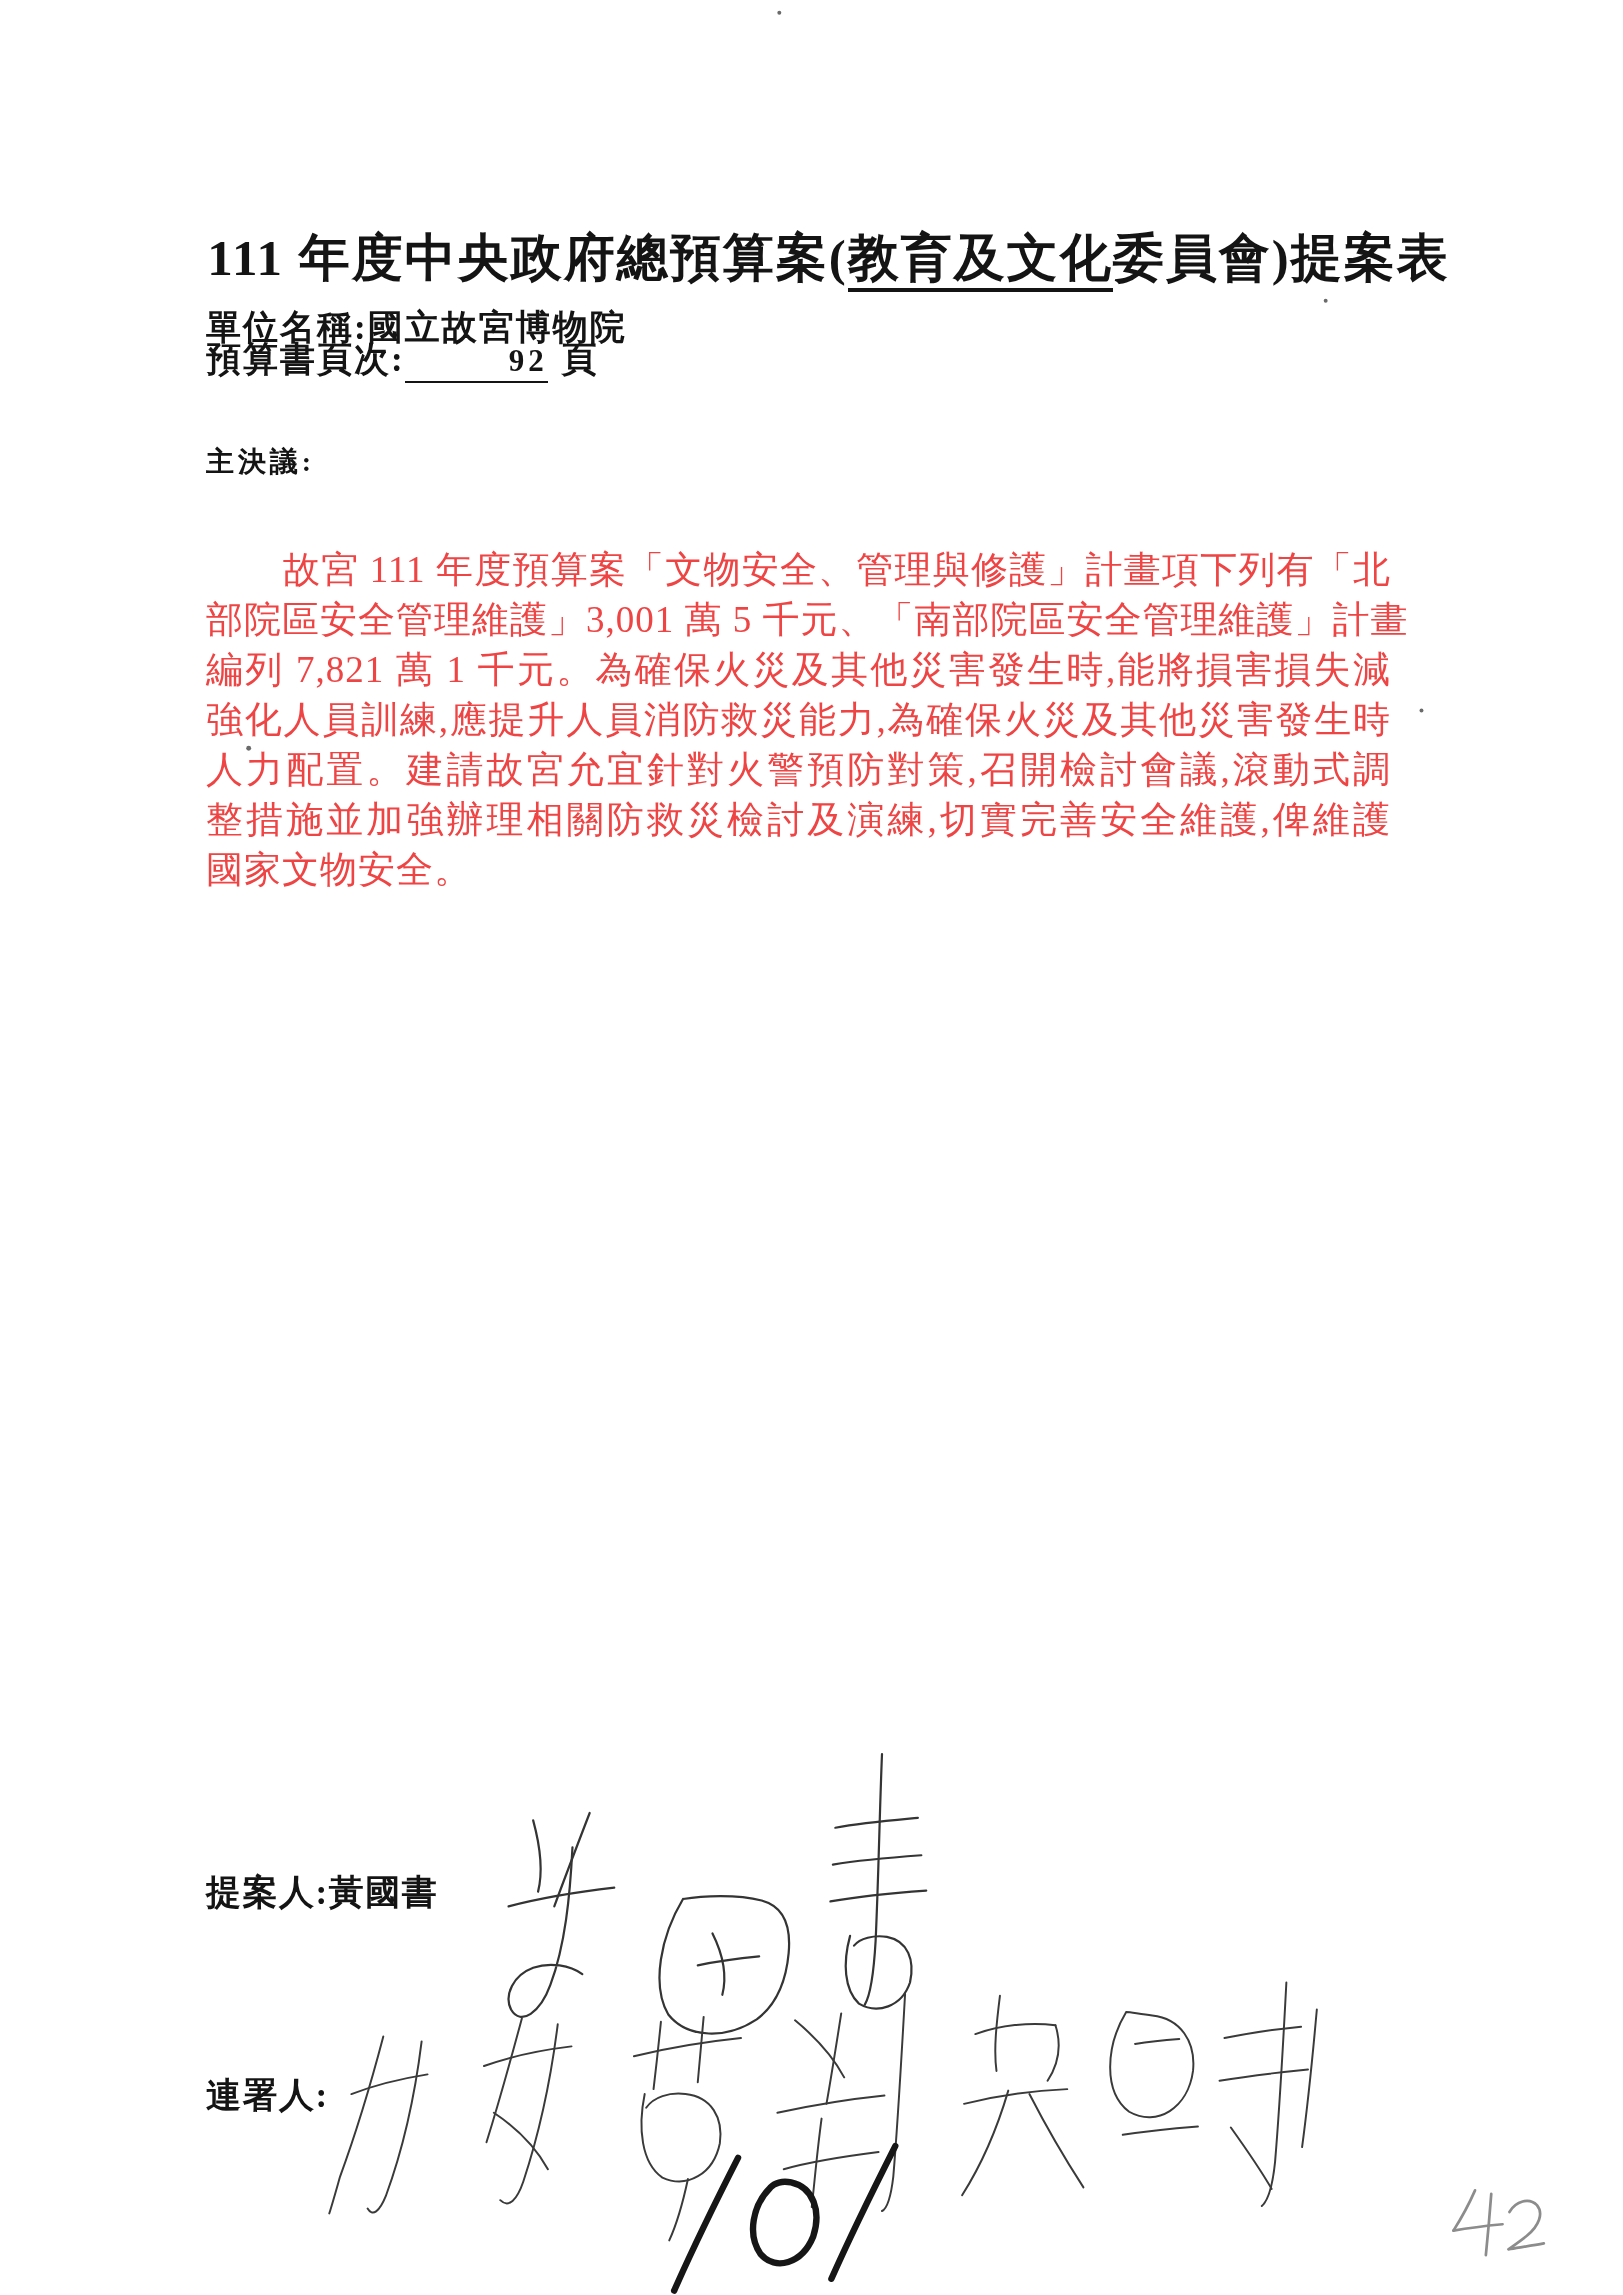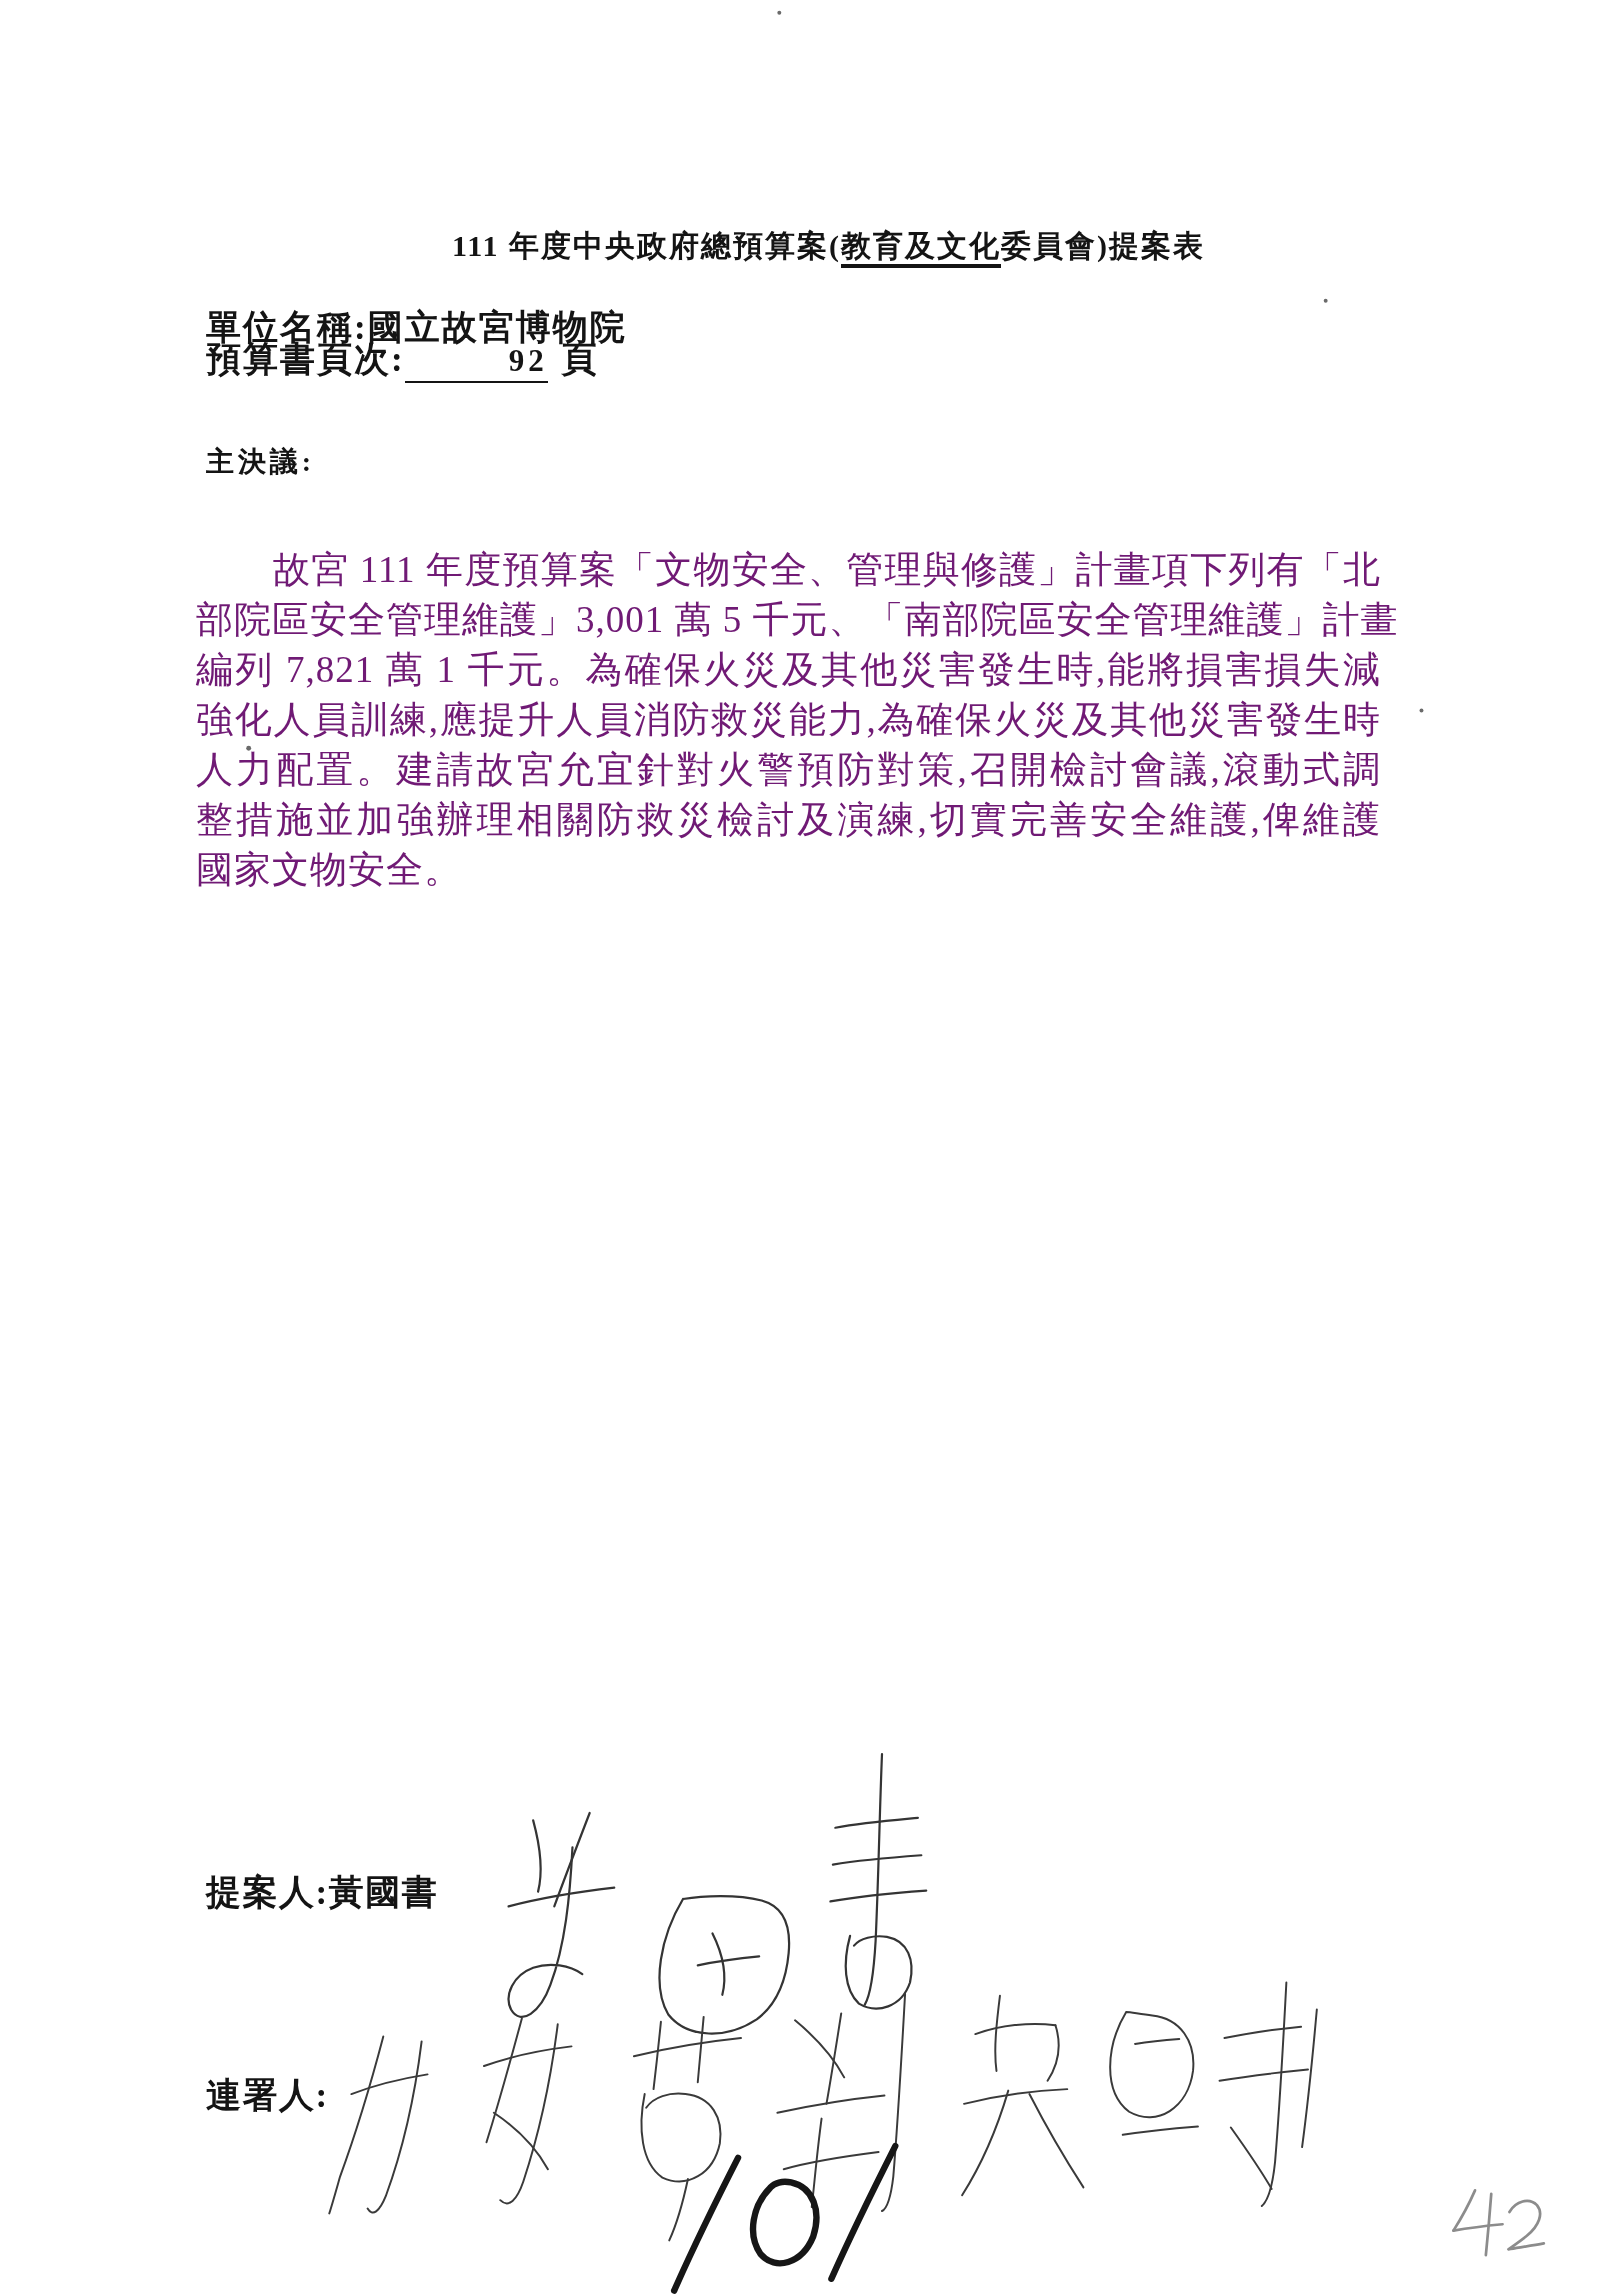--- a/index.html
+++ b/index.html
@@ -9,21 +9,21 @@
     background:#ffffff;
     overflow:hidden;
     font-family:"Liberation Serif","DejaVu Serif",serif;
     color:#141414;
   }
   .abs{position:absolute;}
   .doc-title{
     left:0;right:0;top:227px;
     text-align:center;
     padding-left:34px;
-    font-size:30px;line-height:1.25;
+    font-size:51px;line-height:1.25;
     font-weight:700;letter-spacing:2px;
     white-space:nowrap;
   }
   .title-underline{
     border-bottom:4.9px solid #141414;
     padding-bottom:2px;
   }
   .meta-line{
     left:206px;
     font-size:35px;line-height:1.1;
@@ -42,25 +42,25 @@
     padding-bottom:2.9px;
     vertical-align:baseline;
   }
   .budget-suffix{margin-left:13.8px;}
   .resolution-heading{
     left:206px;top:443px;
     font-size:28px;font-weight:700;letter-spacing:3.9px;
     white-space:nowrap;
   }
   .paragraph{
-    left:196px;top:545px;width:1185px;
+    left:206px;top:545px;width:1185px;
     font-size:37px;line-height:50px;
     letter-spacing:1px;
     font-weight:400;
-    color:#701a75;
+    color:#ef4444;
   }
   .res-line{
     text-align:justify;
     text-align-last:justify;
     height:50px;
     overflow:visible;
     white-space:nowrap;
   }
   .res-line.first{text-indent:77px;}
   .res-line.last{text-align-last:left;white-space:normal;}

